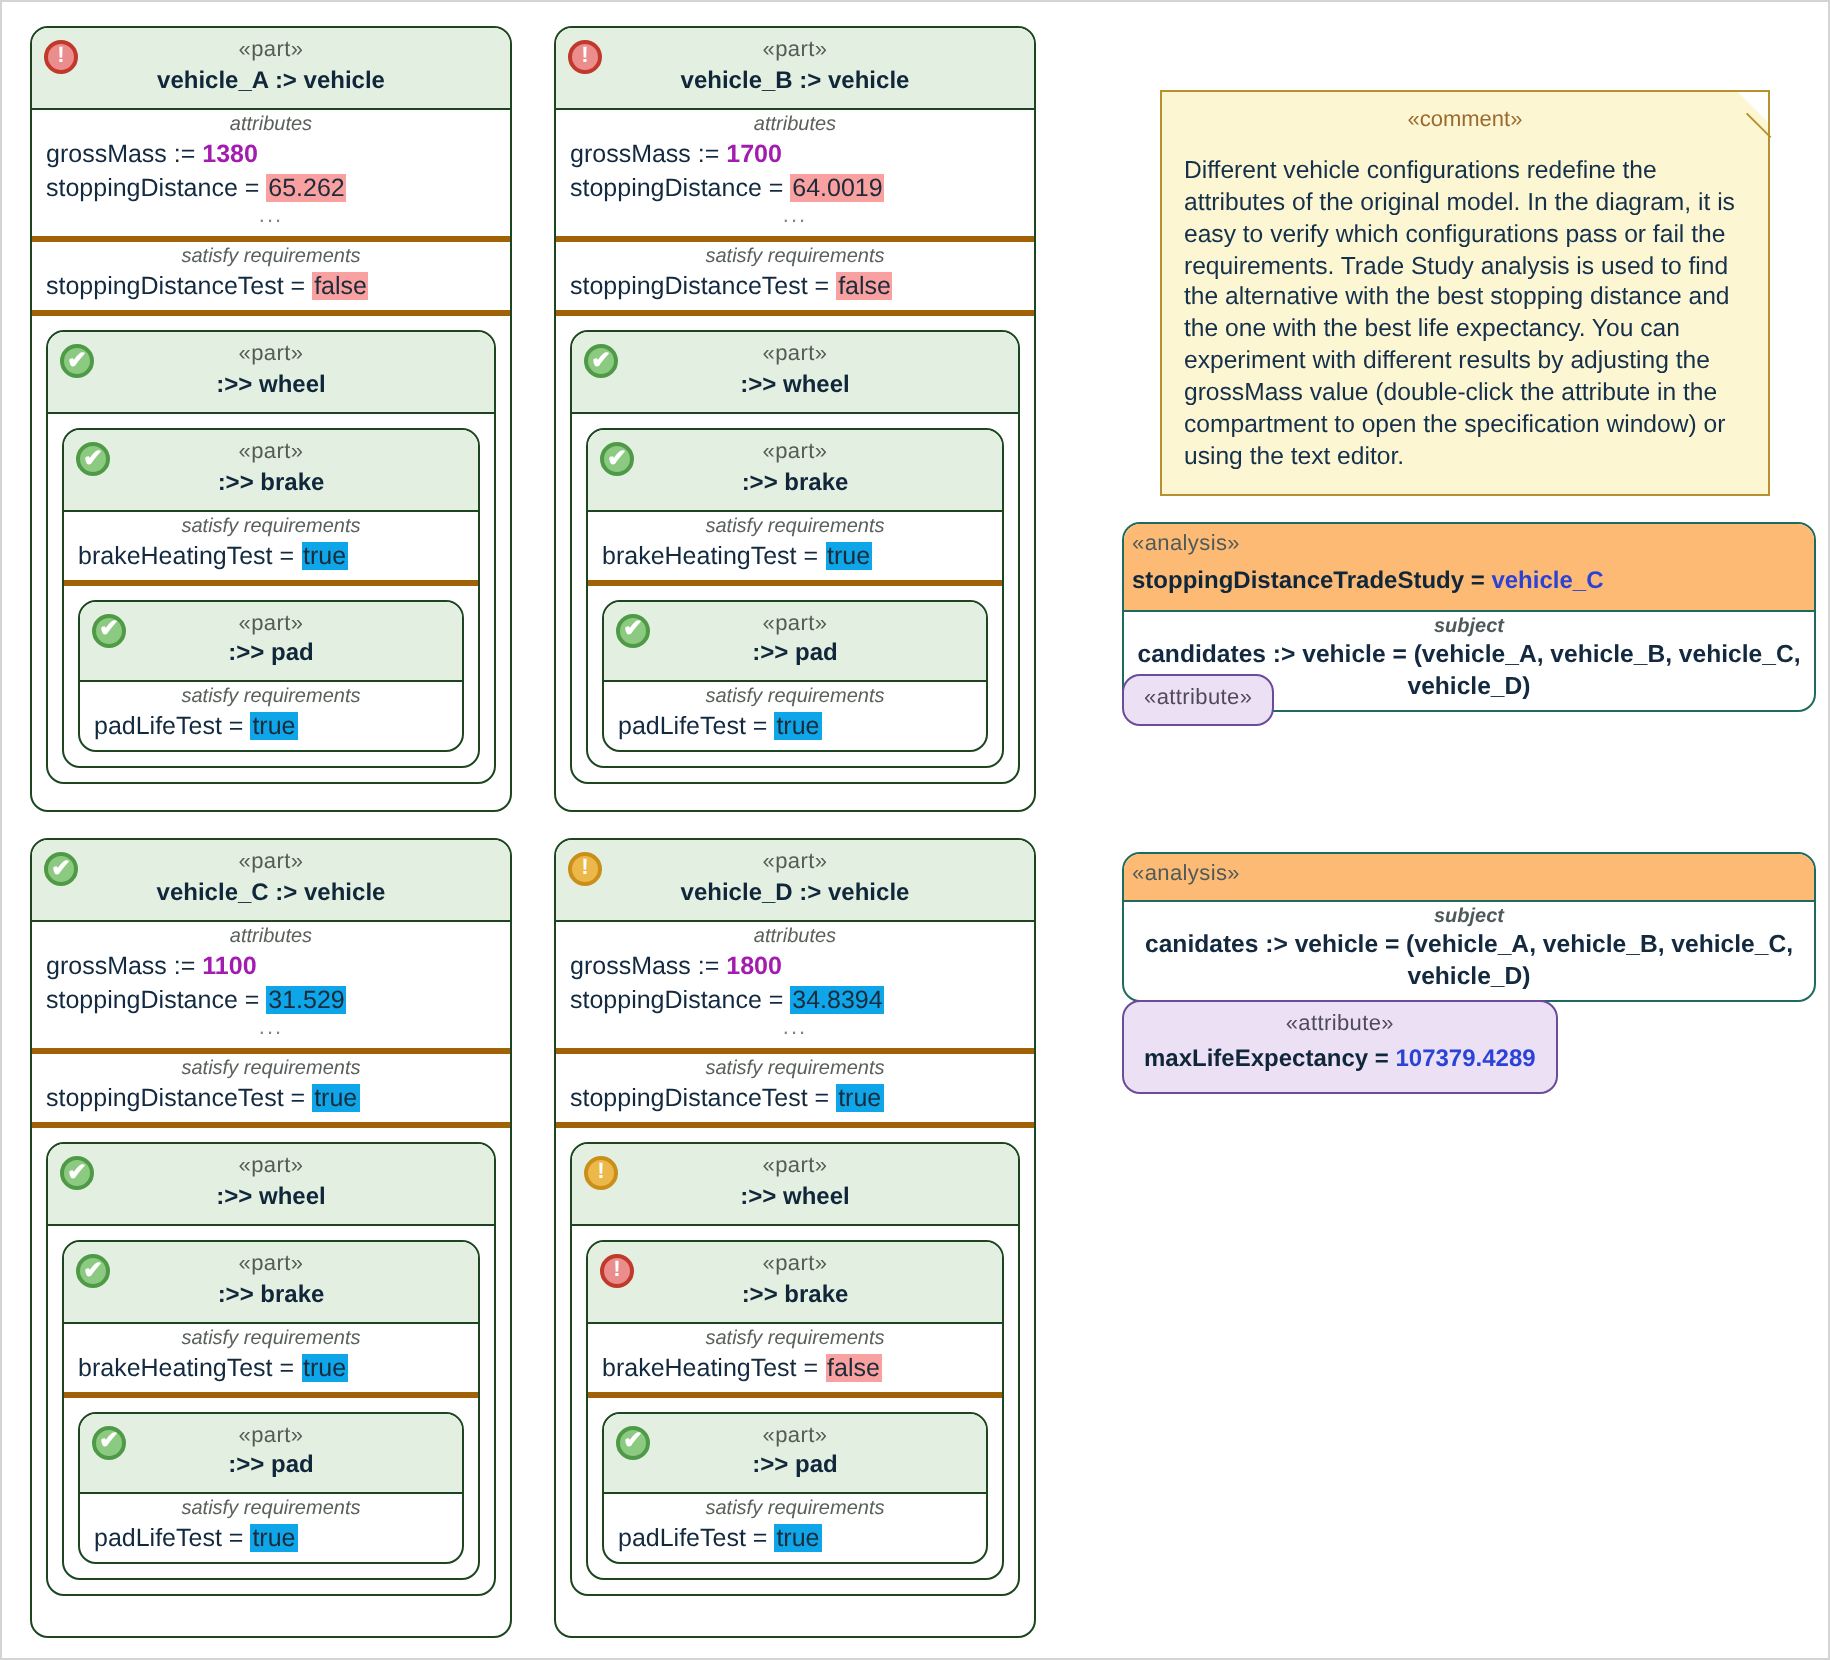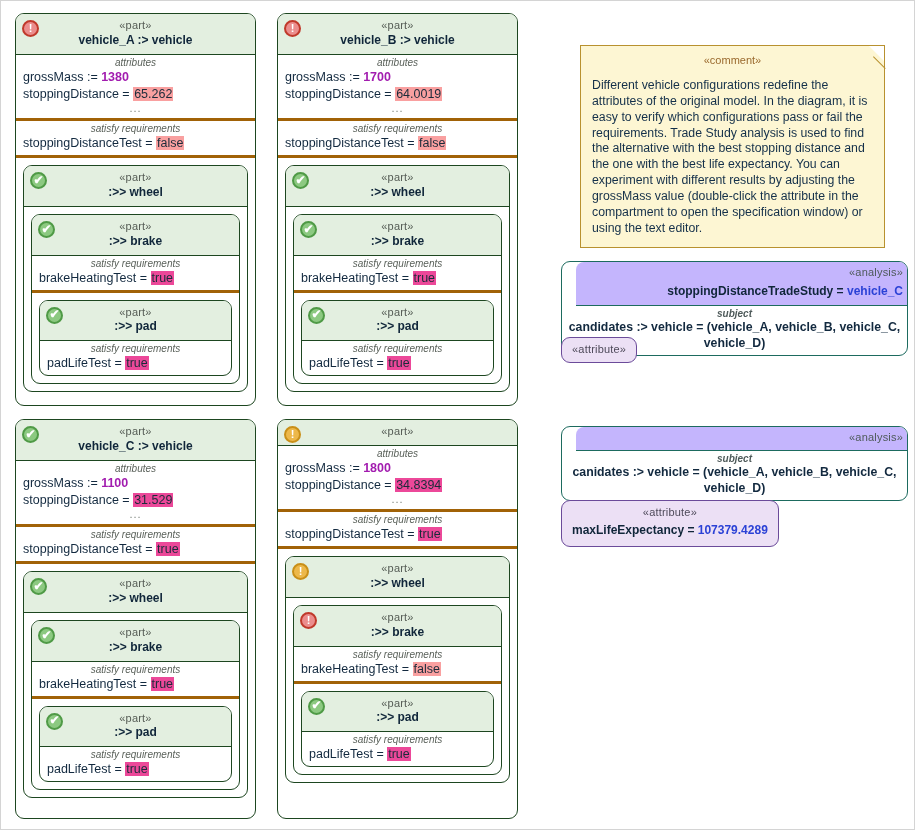--- a/index.html
+++ b/index.html
@@ -80,21 +80,21 @@
   .attr-line {
     display: block;
     font-size: 12.5px;
     color: #12293f;
     padding: 0 0 0 7px;
     line-height: 1.35;
     white-space: nowrap;
   }
   .num { color: #a21caf; font-weight: bold; }
   .hl-bad  { background: #f9a0a0; color: #1b2b3a; padding: 0 1px; }
-  .hl-good { background: #ec4899; color: #1b2b3a; padding: 0 1px; }
+  .hl-good { background: #0ea5e9; color: #1b2b3a; padding: 0 1px; }
   .ellipsis {
     display: block; text-align: center;
     font-size: 11px; color: #7d847d;
     letter-spacing: 1px; line-height: .9;
     padding: 1px 0 2px 0;
   }
   .nest-area { padding: 7px; }
 
   
   .comment {
@@ -129,27 +129,26 @@
   }
 
   
   .analysis {
     position: absolute;
     background: #ffffff;
     border: 1px solid #1d6b5f;
     border-radius: 9px;
   }
   .analysis-hdr {
-    background: #c4b5fd;
+    background: #fdba74;
     border-bottom: 1px solid #1d6b5f;
     border-radius: 8px 8px 0 0;
-    text-align: right;
+    text-align: left;
     padding: 4px 4px 5px 4px;
     line-height: 1.25;
-    margin-left: 14px;
   }
   .analysis-hdr .kw { color: #4e5a5a; }
   .aname { font-size: 12px; font-weight: bold; color: #10263a; }
   .analysis-body { padding: 2px 0 3px 0; font-weight: bold; }
   .analysis-body .comp-title { color: #4e5a5a; }
   .subj-line {
     display: block;
     text-align: center;
     font-size: 12.3px;
     color: #12293f;
@@ -352,20 +351,21 @@
           </div>
         </div>
       </div>
     </div>
     <div class="part" style="left: 276px; top: 418px; width: 241px; height: 400px;">
       <div class="part-hdr">
         <div class="badge warn">
           <span>!</span>
         </div>
         <span class="kw">«part»</span>
+        <span class="pname">vehicle_D :&gt; vehicle</span>
       </div>
       <div class="comp">
         <span class="comp-title">attributes</span>
         <span class="attr-line">grossMass := <span class="num">1800</span></span>
         <span class="attr-line">stoppingDistance = <span class="hl-good">34.8394</span></span>
         <span class="ellipsis">...</span>
       </div>
       <div class="comp">
         <span class="comp-title">satisfy requirements</span>
         <span class="attr-line">stoppingDistanceTest = <span class="hl-good">true</span></span>

